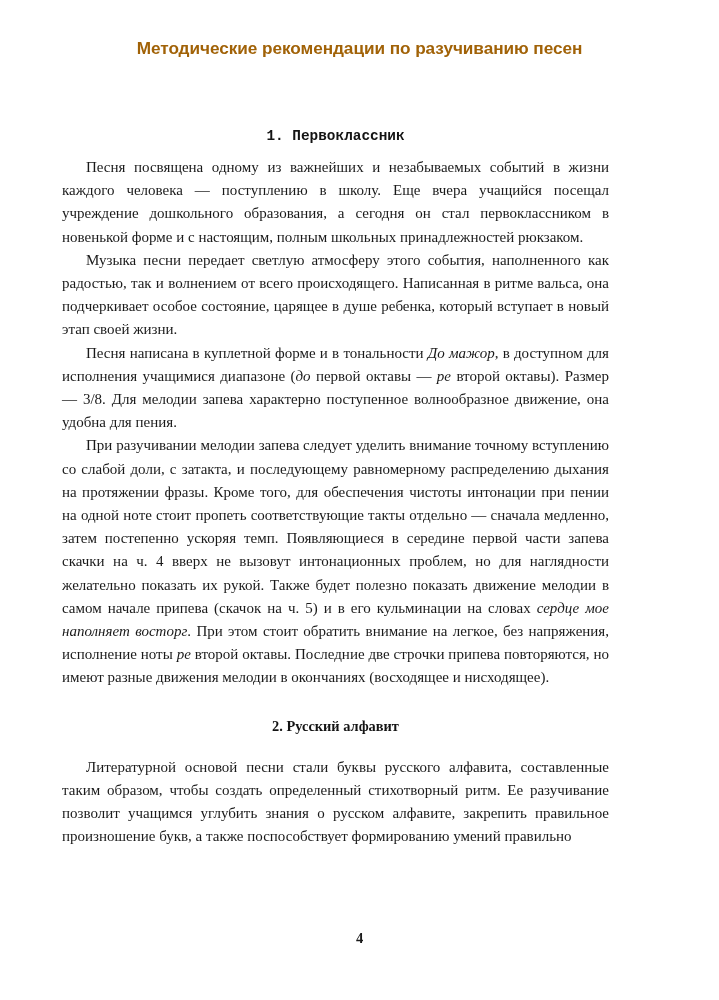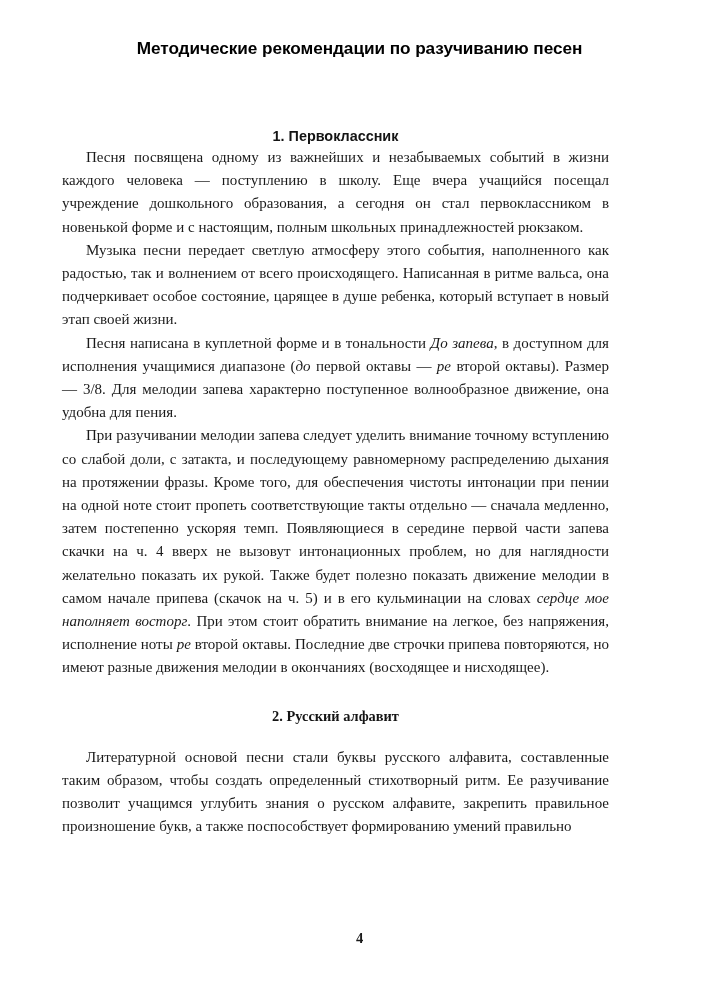--- a/index.html
+++ b/index.html
@@ -30,42 +30,43 @@
   .page-title {
     position: absolute;
     left: 0;
     top: 38px;
     width: 719px;
     text-align: center;
     font-family: "Liberation Sans", "DejaVu Sans", sans-serif;
     font-weight: bold;
     font-size: 17.2px;
     letter-spacing: -0.05px;
-    color: #000000;
+    color: #a16207;
   }
 
   .content {
     position: absolute;
     left: 62px;
     top: 128px;
     width: 547px;
   }
 
   .section-heading {
     font-family: "Liberation Sans", "DejaVu Sans", sans-serif;
     font-weight: bold;
     font-size: 14.4px;
     text-align: center;
     color: #141414;
     margin: 0;
   }
 
   .section-heading.first {
     margin-top: 0;
-    margin-bottom: 2px;
+    margin-bottom: 12px;
+    font-family: Liberation Mono, monospace;
   }
 
   .section-heading.second {
     margin-top: 28px;
     margin-bottom: 21px;
     font-family: Liberation Serif, serif;
   }
 
   p.body-par {
     margin: 0;
@@ -100,21 +101,21 @@
 <div class="page">
 
   <div class="page-title">Методические рекомендации по разучиванию песен</div>
 
   <div class="content">
 
     <h2 class="section-heading first">1. Первоклассник</h2>
 
     <p class="body-par">Песня посвящена одному из важнейших и незабываемых событий в жизни каждого человека — поступлению в школу. Еще вчера учащийся посещал учреждение дошкольного образования, а сегодня он стал первоклассником в новенькой форме и с настоящим, полным школьных принадлежностей рюкзаком.</p>
     <p class="body-par">Музыка песни передает светлую атмосферу этого события, наполненного как радостью, так и волнением от всего происходящего. Написанная в ритме вальса, она подчеркивает особое состояние, царящее в душе ребенка, который вступает в новый этап своей жизни.</p>
-    <p class="body-par">Песня написана в куплетной форме и в тональности <em>До запева</em>, в доступном для исполнения учащимися диапазоне (<em>до</em> первой октавы — <em>ре</em> второй октавы). Размер — 3/8. Для мелодии запева характерно поступенное волнообразное движение, она удобна для пения.</p>
+    <p class="body-par">Песня написана в куплетной форме и в тональности <em>До мажор</em>, в доступном для исполнения учащимися диапазоне (<em>до</em> первой октавы — <em>ре</em> второй октавы). Размер — 3/8. Для мелодии запева характерно поступенное волнообразное движение, она удобна для пения.</p>
     <p class="body-par">При разучивании мелодии запева следует уделить внимание точному вступлению со слабой доли, с затакта, и последующему равномерному распределению дыхания на протяжении фразы. Кроме того, для обеспечения чистоты интонации при пении на одной ноте стоит пропеть соответствующие такты отдельно — сначала медленно, затем постепенно ускоряя темп. Появляющиеся в середине первой части запева скачки на ч. 4 вверх не вызовут интонационных проблем, но для наглядности желательно показать их рукой. Также будет полезно показать движение мелодии в самом начале припева (скачок на ч. 5) и в его кульминации на словах <em>сердце мое наполняет восторг</em>. При этом стоит обратить внимание на легкое, без напряжения, исполнение ноты <em>ре</em> второй октавы. Последние две строчки припева повторяются, но имеют разные движения мелодии в окончаниях (восходящее и нисходящее).</p>
 
     <h2 class="section-heading second">2. Русский алфавит</h2>
 
     <p class="body-par">Литературной основой песни стали буквы русского алфавита, составленные таким образом, чтобы создать определенный стихотворный ритм. Ее разучивание позволит учащимся углубить знания о русском алфавите, закрепить правильное произношение букв, а также поспособствует формированию умений правильно</p>
 
   </div>
 
   <div class="page-number">4</div>
 

